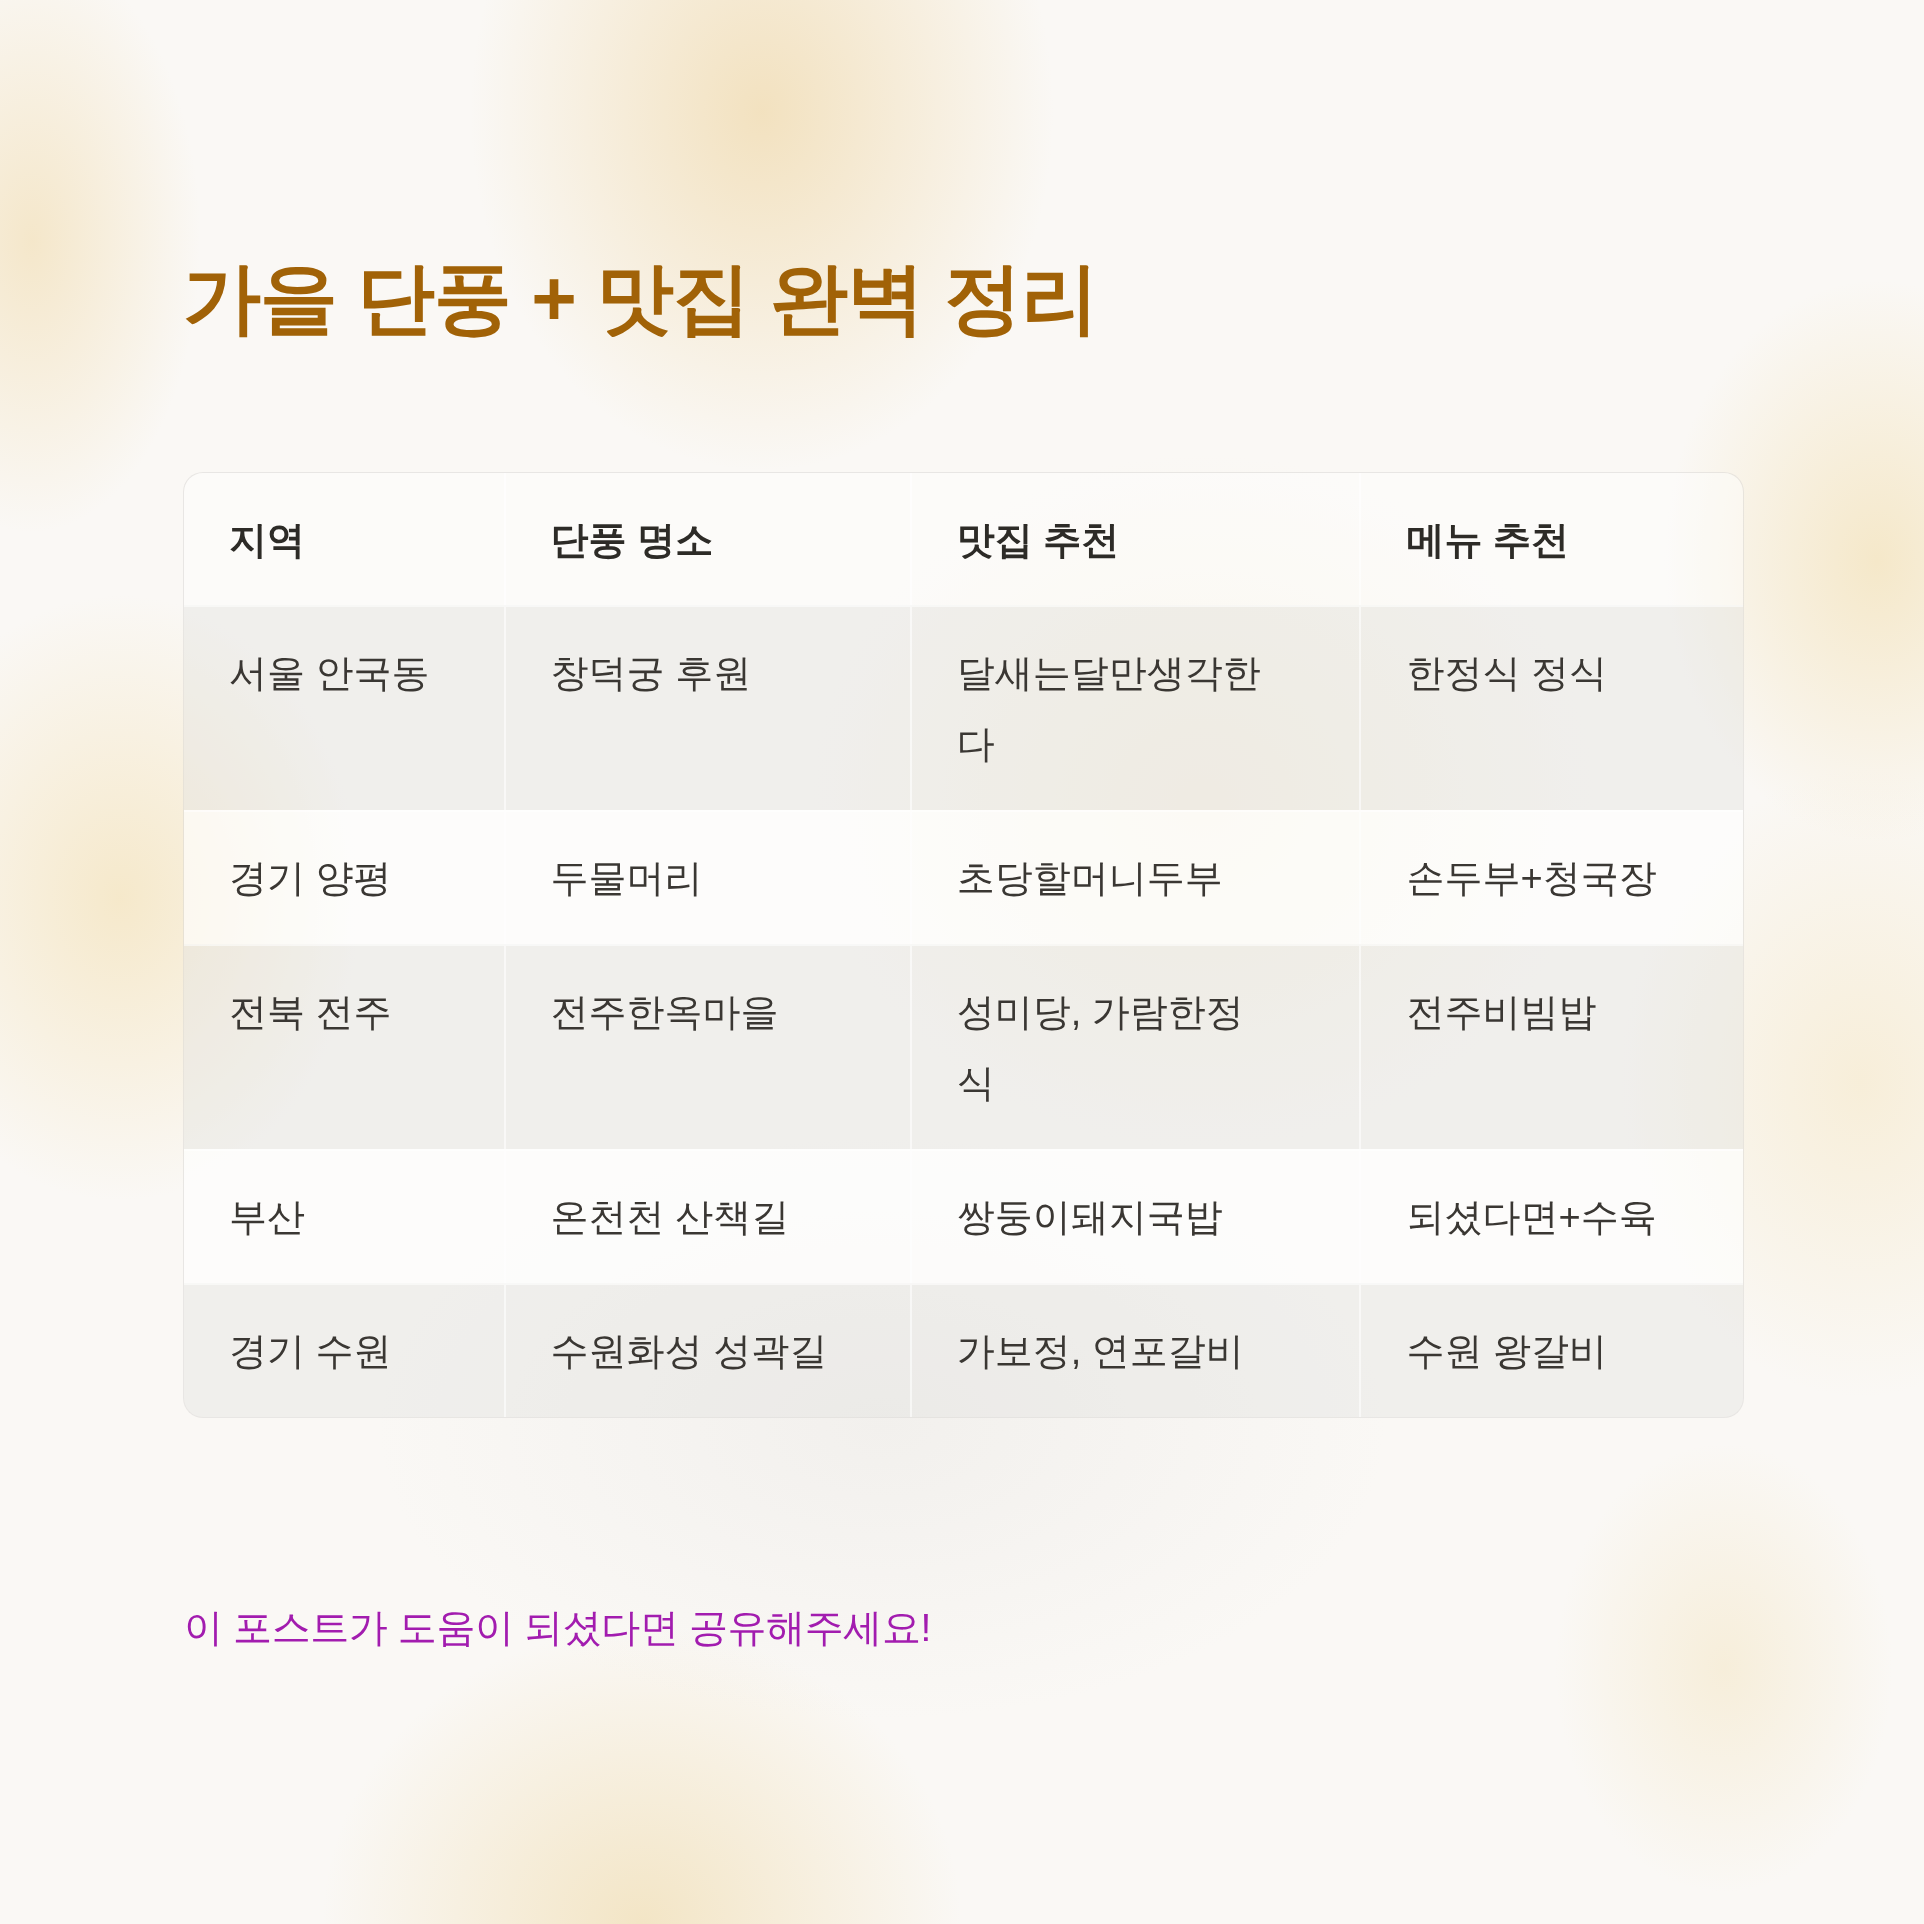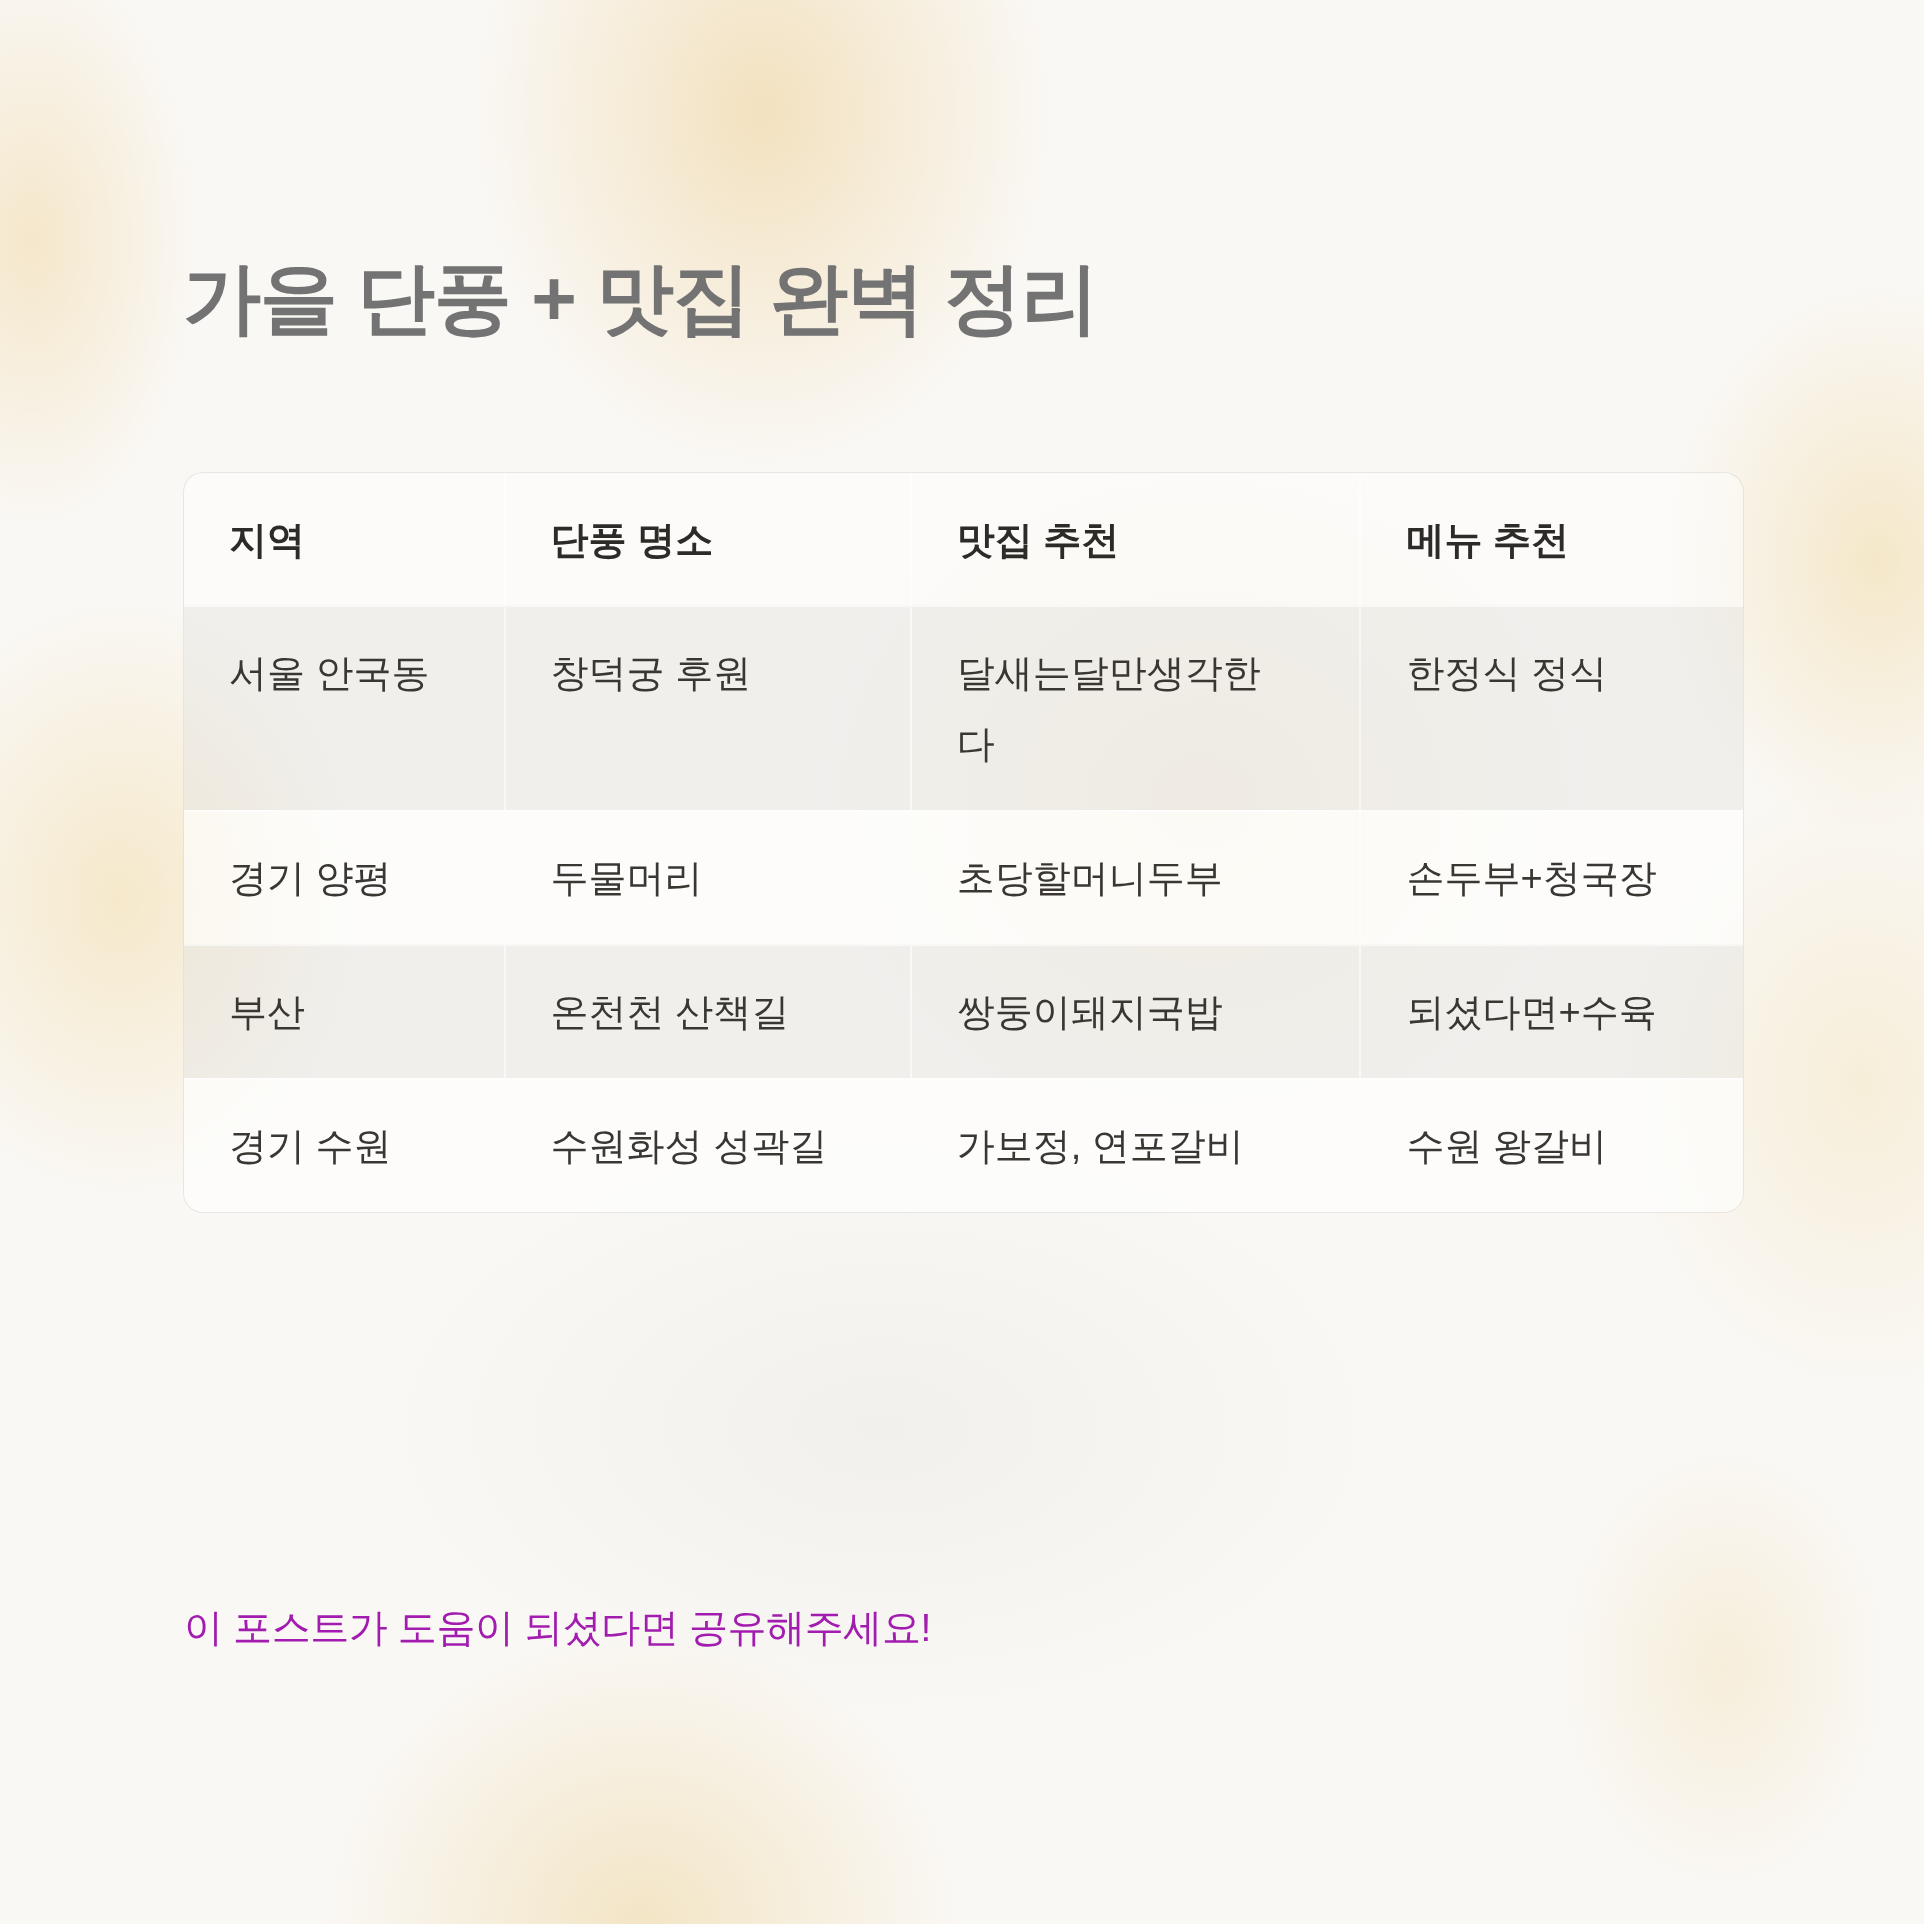--- a/index.html
+++ b/index.html
@@ -29,21 +29,21 @@
     height: 1925px;
   }
   .title {
     position: absolute;
     left: 183px;
     top: 247px;
     margin: 0;
     font-size: 78px;
     font-weight: 600;
     letter-spacing: -1.2px;
-    color: #737373;
+    color: #a16207;
     white-space: nowrap;
   }
   .table-card {
     position: absolute;
     left: 183px;
     top: 472px;
     width: 1561px;
     box-sizing: border-box;
     border: 1.6px solid rgba(60, 50, 35, 0.10);
     border-radius: 20px;
@@ -123,20 +123,26 @@
           <td>달새는달만생각한다</td>
           <td>한정식 정식</td>
         </tr>
         <tr>
           <td>경기 양평</td>
           <td>두물머리</td>
           <td>초당할머니두부</td>
           <td>손두부+청국장</td>
         </tr>
         <tr>
+          <td>전북 전주</td>
+          <td>전주한옥마을</td>
+          <td>성미당, 가람한정식</td>
+          <td>전주비빔밥</td>
+        </tr>
+        <tr>
           <td>부산</td>
           <td>온천천 산책길</td>
           <td>쌍둥이돼지국밥</td>
           <td>되셨다면+수육</td>
         </tr>
         <tr>
           <td>경기 수원</td>
           <td>수원화성 성곽길</td>
           <td>가보정, 연포갈비</td>
           <td>수원 왕갈비</td>

